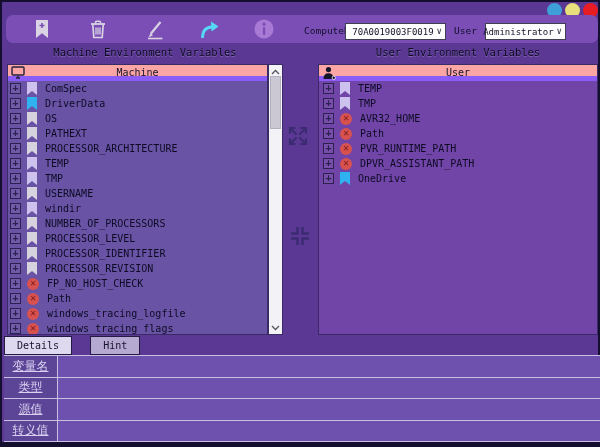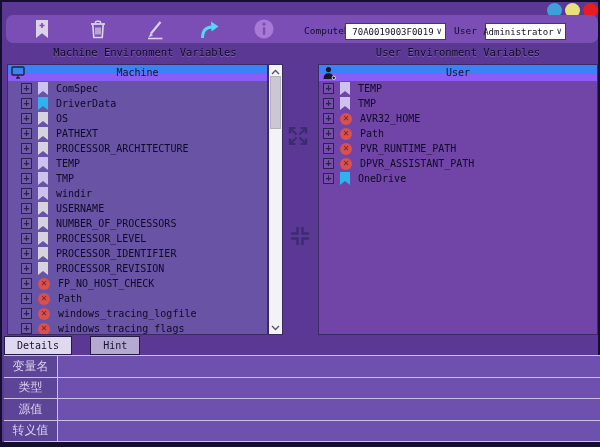--- a/index.html
+++ b/index.html
@@ -21,25 +21,25 @@
   .combo .chev{color:#2e2e40;font-size:9px;line-height:9px;margin-left:3px;}
 
   
   .ptitle{position:absolute;top:44px;height:13px;text-align:center;
           font:10.5px "DejaVu Sans Mono",monospace;color:#0d0b24;
           text-shadow:0 1px 0 rgba(255,255,255,0.22);}
 
   
   .panel{position:absolute;top:62px;height:271px;}
   .list-area{position:absolute;left:0;top:0;height:271px;border:1px solid #3a2a66;}
-  .phead{position:relative;height:16px;background:#3b82f6;border-bottom:7px solid #8b5cf6;
+  .phead{position:relative;height:16px;background:#fca5a5;border-bottom:5px solid #8b5cf6;
          font:10px "DejaVu Sans Mono",monospace;color:#14122e;text-align:center;line-height:15px;}
   .phead .hicon{position:absolute;left:3px;top:1px;}
   .plist{height:253px;overflow:hidden;}
-  .row{height:15px;display:flex;align-items:center;padding-left:13px;cursor:pointer;}
+  .row{height:15px;display:flex;align-items:center;padding-left:2px;cursor:pointer;}
   .plusbox{flex:none;width:11px;height:11px;border:1px solid #2b2150;color:#2b2150;
            font:bold 10px/8px "DejaVu Sans Mono",monospace;text-align:center;background:rgba(255,255,255,0.05);}
   .plusbox::before{content:"+";}
   .mark{flex:none;margin-left:6px;}
   .mark-lavender,.mark-blue,.mark-gray{width:10px;height:13px;
        clip-path:polygon(0 0,100% 0,100% 100%,50% 70%,0 100%);}
   .mark-lavender{background:#cdc2ee;}
   .mark-blue{background:#2fb3f0;}
   .mark-gray{background:#d6d2de;}
   .mark-cross{width:12px;height:12px;border-radius:50%;background:#d7514f;color:#7d1c1c;
@@ -61,21 +61,21 @@
   .tab{height:19px;border:1px solid #241a45;font:10px "DejaVu Sans Mono",monospace;color:#16132f;
        display:flex;align-items:center;justify-content:center;padding:0 12px;margin-right:2px;cursor:pointer;}
   .tab-active{background:#ded9ee;}
   .tab-idle{background:#b5a9d1;margin-left:16px;}
 
   
   .dtable{position:absolute;left:2px;top:353px;width:596px;height:87px;border-top:1px solid #c9c0e4;
           display:flex;flex-direction:column;}
   .trow{flex:1;display:flex;border-bottom:1px solid #c9c0e4;}
   .tlabel{width:54px;background:#5c4597;border-right:1px solid #c9c0e4;display:flex;align-items:center;
-          justify-content:center;font:12px "DejaVu Sans",sans-serif;color:#d9d1f0;}
+          justify-content:center;font:12px "DejaVu Sans",sans-serif;color:#d9d1f0;text-decoration:underline;}
   .tvalue{flex:1;background:#6e51ae;font:10px "DejaVu Sans Mono",monospace;color:#efeafa;
           display:flex;align-items:center;padding-left:6px;}
 </style>
 </head>
 <body>
 
 <div class="window">
   <div class="content">
 
     <span class="circle" style="left: 545px; background: rgb(63, 159, 216);"></span>
@@ -183,28 +183,28 @@
             </div>
 
             <div class="row">
               <span class="plusbox"></span>
               <span class="mark mark-lavender"></span>
               <span class="rowlabel">TMP</span>
             </div>
 
             <div class="row">
               <span class="plusbox"></span>
+              <span class="mark mark-gray"></span>
+              <span class="rowlabel">USERNAME</span>
+            </div>
+
+            <div class="row">
+              <span class="plusbox"></span>
               <span class="mark mark-lavender"></span>
               <span class="rowlabel">windir</span>
-            </div>
-
-            <div class="row">
-              <span class="plusbox"></span>
-              <span class="mark mark-gray"></span>
-              <span class="rowlabel">USERNAME</span>
             </div>
 
             <div class="row">
               <span class="plusbox"></span>
               <span class="mark mark-gray"></span>
               <span class="rowlabel">NUMBER_OF_PROCESSORS</span>
             </div>
 
             <div class="row">
               <span class="plusbox"></span>

